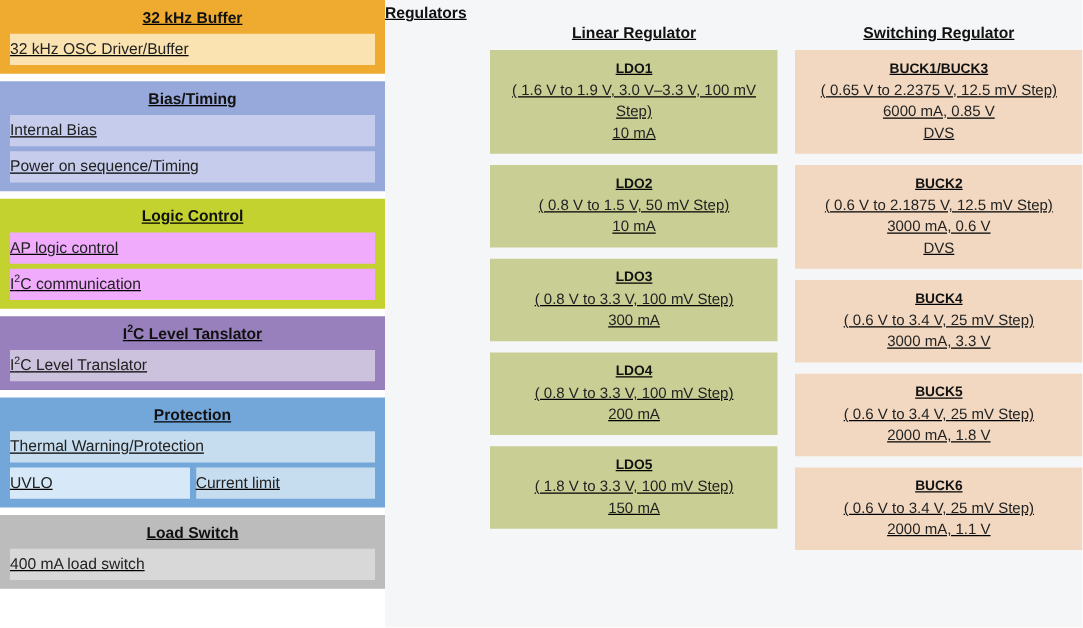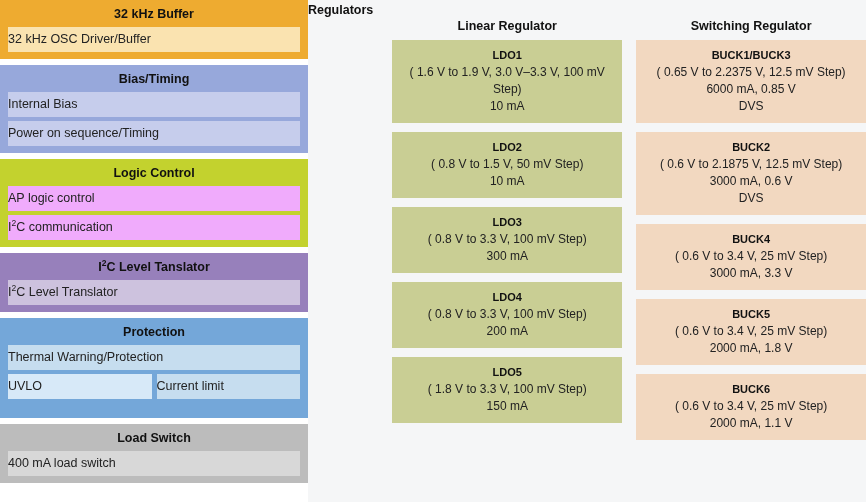--- a/index.html
+++ b/index.html
@@ -2,21 +2,21 @@
 <html><head>
 <meta charset="utf-8">
 <style>
   * { box-sizing: border-box; margin: 0; padding: 0; }
   html, body {
     width: 866px; height: 502px;
     font-family: "Liberation Sans", sans-serif;
     background: #ffffff;
     overflow: hidden;
   }
-  #page { position: relative; width: 866px; height: 502px; display: flex; }
+  #page { position: relative; width: 866px; height: 502px; display: flex; text-decoration: underline; }
 
   
   #left-panel {
     width: 308px; height: 502px;
     background: #ffffff;
     display: flex; flex-direction: column;
     flex: 0 0 308px;
   }
   .block {
     padding: 5px 8px 7px 8px;
@@ -28,21 +28,21 @@
     padding-bottom: 3px;
   }
   .inner {
     font-size: 12.5px; color: #222;
     text-align: left; line-height: 25px;
     height: 25px;
     margin-bottom: 4px;
   }
   .inner:last-child { margin-bottom: 0; }
   .inner-row { display: flex; gap: 5px; }
-  .inner-row > .inner { flex: 1 1 0; margin-bottom: 12px; }
+  .inner-row > .inner { flex: 1 1 0; margin-bottom: 0; }
 
   
   .b-osc     { background: #eeab30; }
   .b-osc     .inner { background: #fae3b0; }
   .b-bias    { background: #97a8db; }
   .b-bias    .inner { background: #c6cdec; }
   .b-logic   { background: #c3d22e; }
   .b-logic   .inner { background: #f0abfc; }
   .b-i2c     { background: #9780bb; }
   .b-i2c     .inner { background: #cdc2de; }

